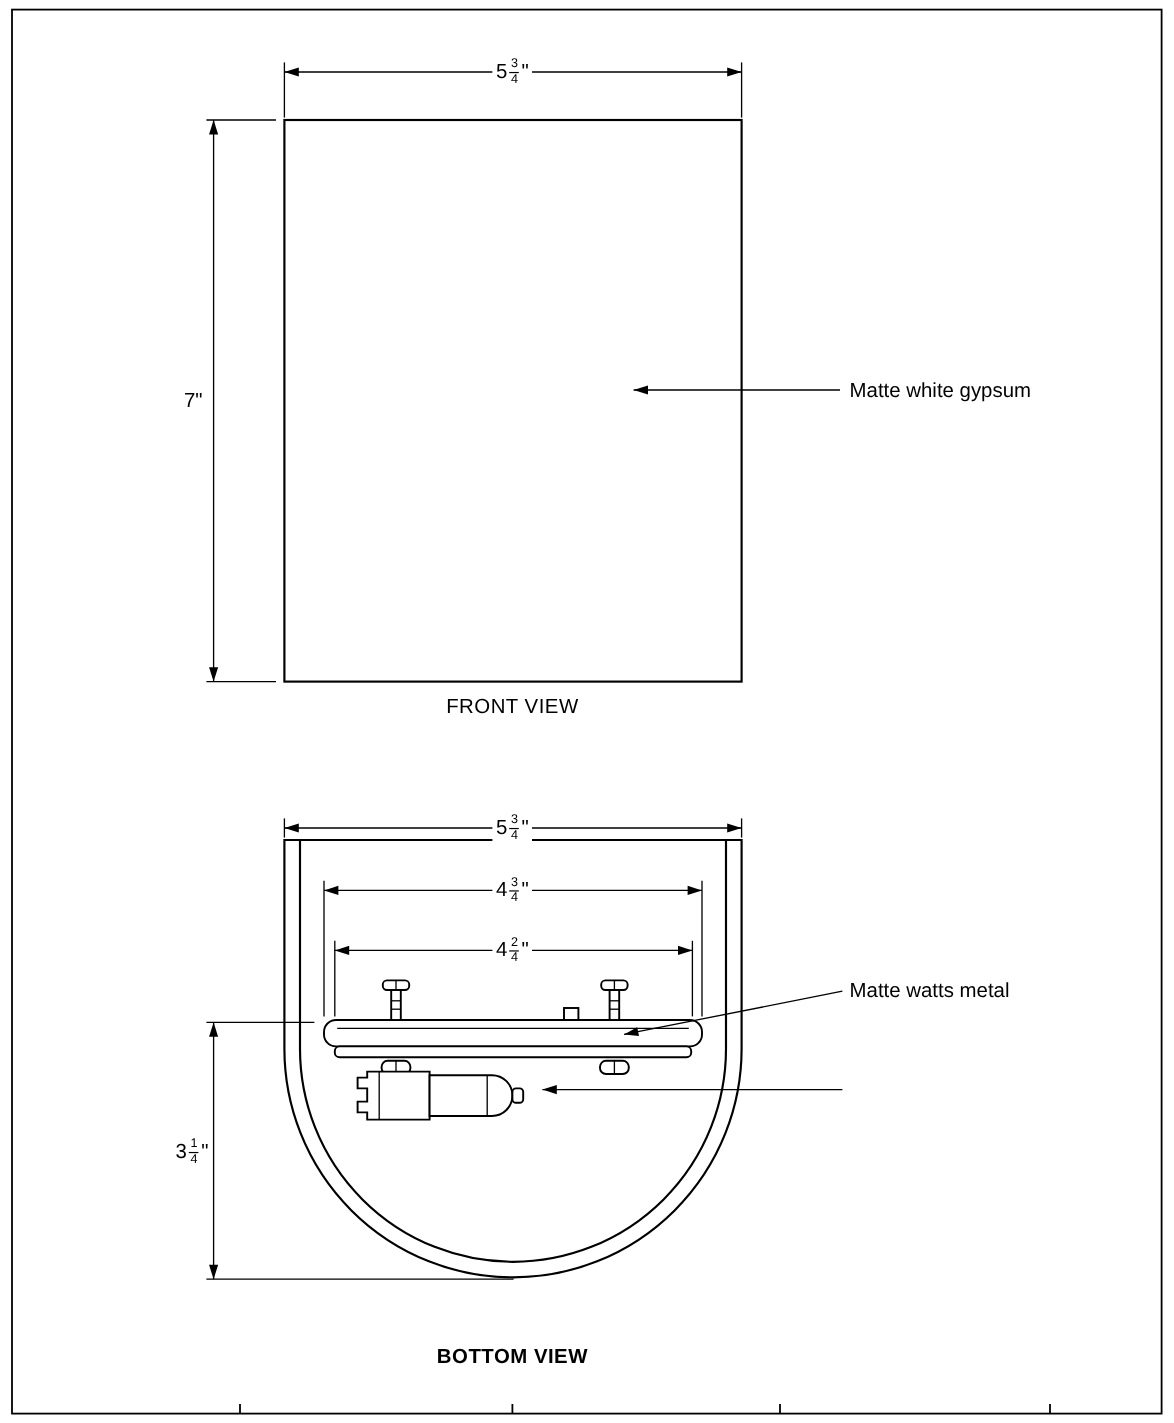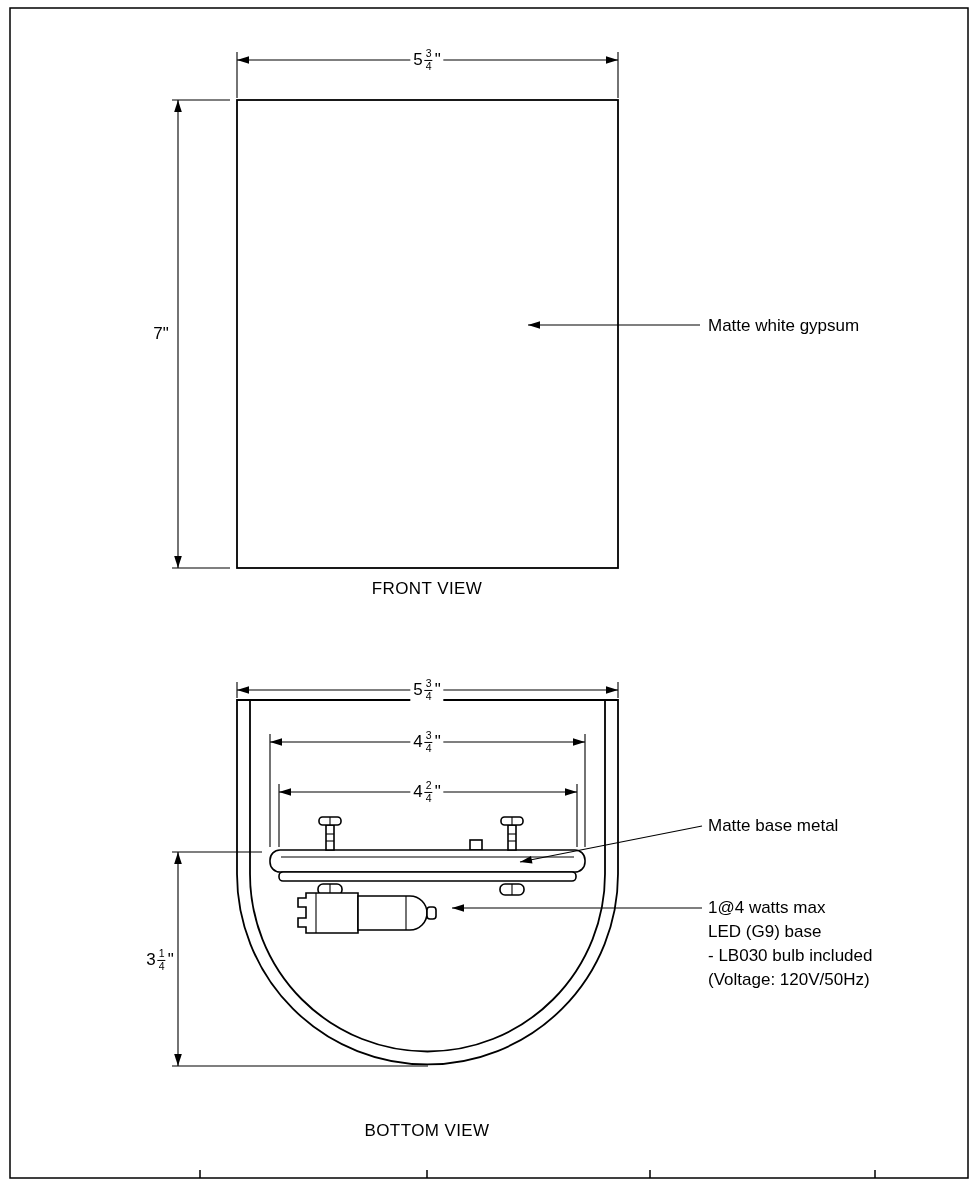--- a/index.html
+++ b/index.html
@@ -203,24 +203,18 @@
 
   <div class="lbl dim" style="left:160px;top:960px;">
     <span>3</span>
       <span class="frac">
         <span class="num">1</span>
         <span class="den">4</span>
       </span>
       <span>"</span>
   </div>
 
-  <div class="lbl vcenter" style="left:708px;top:826px;">Matte base metal</div>
-
-  <div class="lbl noteblock" style="left:708px;top:896px;">
-    <div>1@4 watts max</div>
-    <div>LED (G9) base</div>
-    <div>- LB030 bulb included</div>
-    <div>(Voltage: 120V/50Hz)</div>
-  </div>
-
-  <div class="lbl title center" style="left:427px;top:1131px;">BOTTOM VIEW</div>
+  <div class="lbl vcenter" style="left:708px;top:826px;">Matte watts metal</div>
+
+
+  <div class="lbl title center" style="left:427px;top:1131px;font-weight:bold;">BOTTOM VIEW</div>
 
 </div>
 
 </body></html>

